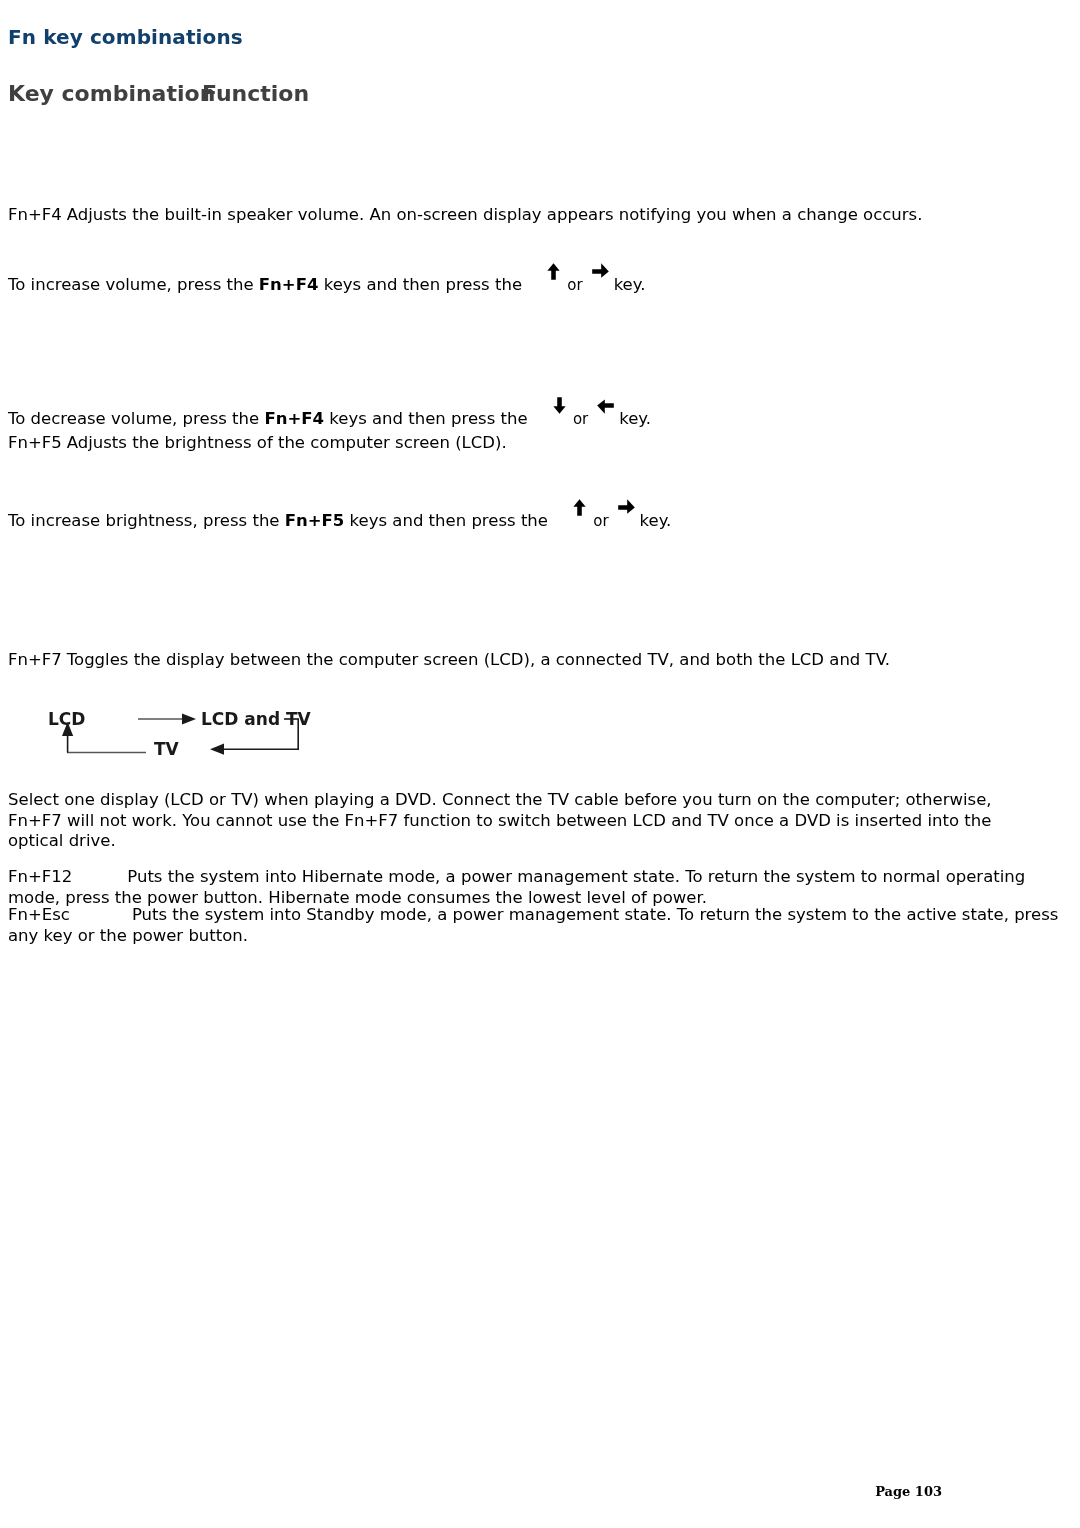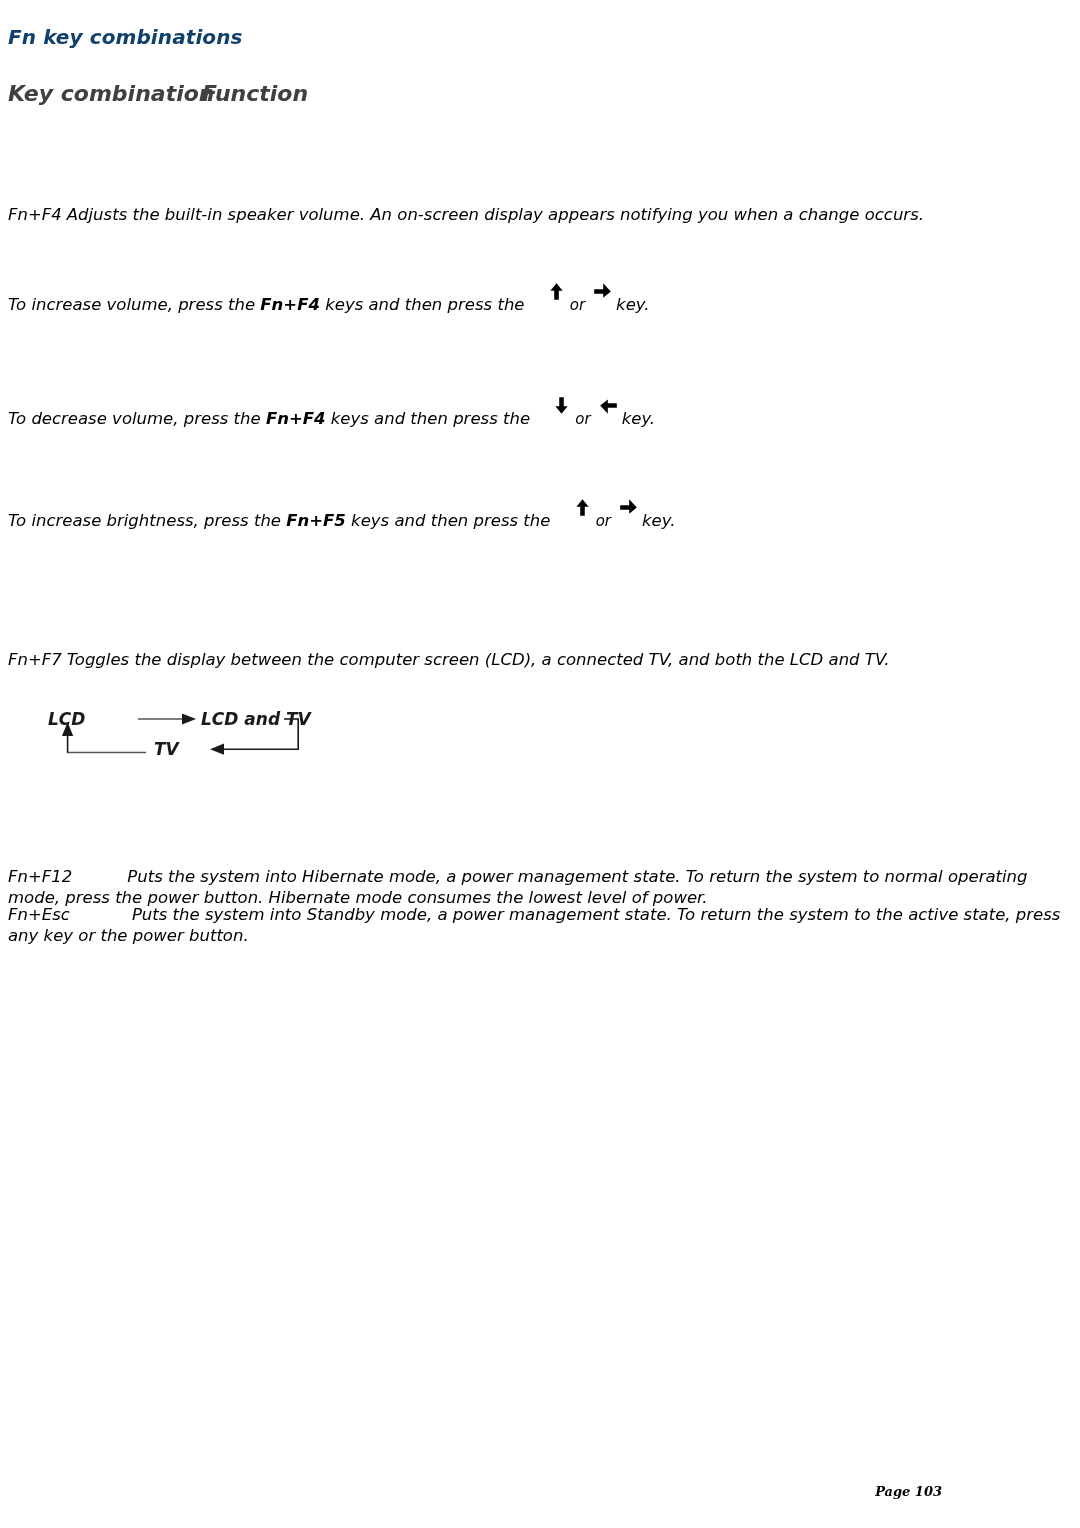--- a/index.html
+++ b/index.html
@@ -14,21 +14,20 @@
     font-family: "DejaVu Sans", sans-serif;
     color: #000000;
     overflow: hidden;
   }
   .page {
     position: relative;
     width: 964px;
     height: 1528px;
     box-sizing: border-box;
     padding: 0;
-    font-style: italic;
   }
   .h-title {
     position: absolute;
     left: 8px;
     top: 25px;
     font-size: 20px;
     font-weight: bold;
     color: #10406b;
     letter-spacing: 0.1px;
     white-space: nowrap;
@@ -124,36 +123,39 @@
   <div class="h-title">Fn key combinations</div>
 
   <div class="col-head key">Key combination</div>
   <div class="col-head fn">Function</div>
 
 
   <div class="row" style="top:204px;">
     <span>Fn+F4</span><span class="sp-or">&nbsp;</span><span>Adjusts the built-in speaker volume. An on-screen display appears notifying you when a change occurs.</span>
   </div>
 
-  <div class="row" style="top:294px;">
+  <div class="row" style="top:274px;">
     <span>To increase volume, press the </span><b>Fn+F4</b><span> keys and then press the </span><span class="sp-arr"></span><span class="akey"><svg viewBox="0 0 24 24">
           <path d="M12 2.5 L19 11.2 L14.6 11.2 L14.6 21.5 L9.4 21.5 L9.4 11.2 L5 11.2 Z" fill="#000"></path>
         </svg></span><span class="lc-or">or</span><span class="sp-or"></span><span class="akey"><svg viewBox="0 0 24 24">
           <path d="M21.5 12 L12.8 19 L12.8 14.6 L2.5 14.6 L2.5 9.4 L12.8 9.4 L12.8 2.5 Z" fill="#000"></path>
         </svg></span><span>key.</span>
   </div>
 
   <div class="row" style="top:367px;margin-top:41px;">
     <span>To decrease volume, press the </span><b>Fn+F4</b><span> keys and then press the </span><span class="sp-arr"></span><span class="akey"><svg viewBox="0 0 24 24">
           <path d="M12 21.5 L5 12.8 L9.4 12.8 L9.4 2.5 L14.6 2.5 L14.6 12.8 L19 12.8 Z" fill="#000"></path>
         </svg></span><span class="lc-or">or</span><span class="sp-or"></span><span class="akey"><svg viewBox="0 0 24 24">
           <path d="M2.5 12 L11.2 5 L11.2 9.4 L21.5 9.4 L21.5 14.6 L11.2 14.6 L11.2 21.5 Z" fill="#000"></path>
         </svg></span><span>key.</span>
   </div>
 
+  <div class="row" style="top:432px;">
+    <span>Fn+F5</span><span class="sp-or">&nbsp;</span><span>Adjusts the brightness of the computer screen (LCD).</span>
+  </div>
 
   <div class="row" style="top:510px;">
     <span>To increase brightness, press the </span><b>Fn+F5</b><span> keys and then press the </span><span class="sp-arr"></span><span class="akey"><svg viewBox="0 0 24 24">
           <path d="M12 2.5 L19 11.2 L14.6 11.2 L14.6 21.5 L9.4 21.5 L9.4 11.2 L5 11.2 Z" fill="#000"></path>
         </svg></span><span class="lc-or">or</span><span class="sp-or"></span><span class="akey"><svg viewBox="0 0 24 24">
           <path d="M21.5 12 L12.8 19 L12.8 14.6 L2.5 14.6 L2.5 9.4 L12.8 9.4 L12.8 2.5 Z" fill="#000"></path>
         </svg></span><span>key.</span>
   </div>
 
 
@@ -175,20 +177,21 @@
       <path d="M190 49.5 L176 55.2 L190 60.8 Z" fill="#1a1a1a"></path>
 
       <text class="dlabel" x="120" y="61">TV</text>
 
       <line x1="112" y1="58.5" x2="33" y2="58.5" stroke="#555" stroke-width="1.6"></line>
       <line x1="33.6" y1="58.5" x2="33.6" y2="42" stroke="#1a1a1a" stroke-width="1.6"></line>
       <path d="M28 42 L33.6 28 L39.2 42 Z" fill="#1a1a1a"></path>
     </svg>
   </div>
 
+  <div class="para" style="top:790px; width:1040px;">Select one display (LCD or TV) when playing a DVD. Connect the TV cable before you turn on the computer; otherwise, Fn+F7 will not work. You cannot use the Fn+F7 function to switch between LCD and TV once a DVD is inserted into the optical drive.</div>
 
   <div class="para" style="top:867px; width:1072px;">
     <span>Fn+F12</span><span style="display:inline-block;width:55px;"></span><span>Puts the system into Hibernate mode, a power management state. To return the system to normal operating mode, press the power button. Hibernate mode consumes the lowest level of power.</span>
   </div>
 
   <div class="para" style="top:905px; width:1072px;">
     <span>Fn+Esc</span><span style="display:inline-block;width:62px;"></span><span>Puts the system into Standby mode, a power management state. To return the system to the active state, press any key or the power button.</span>
   </div>
 
   <div class="footer">Page 103</div>

